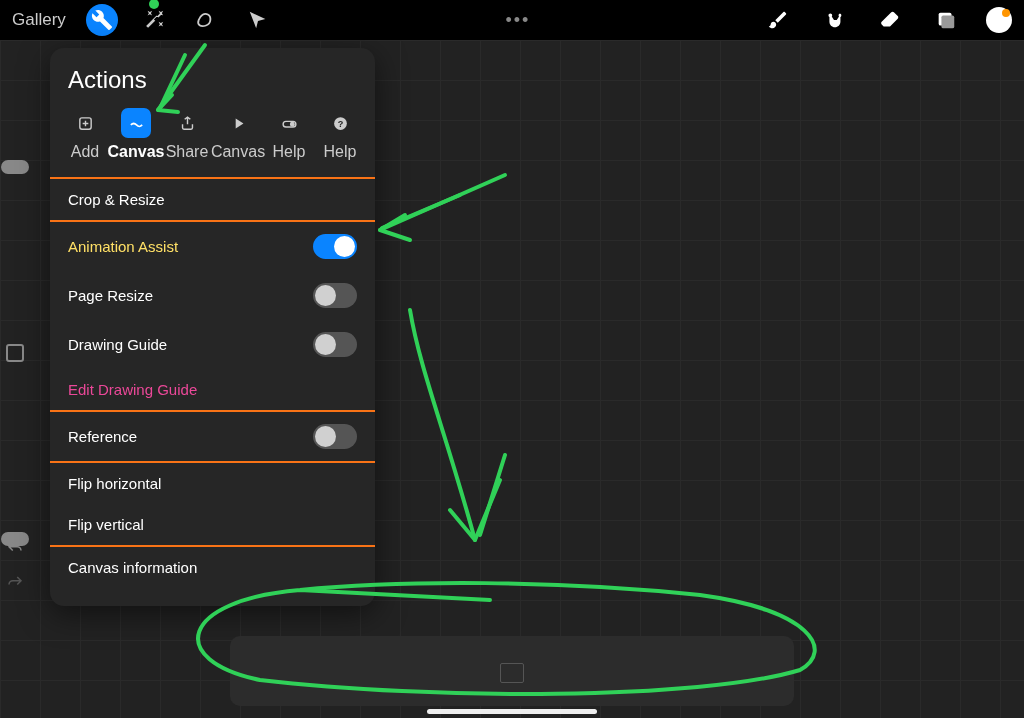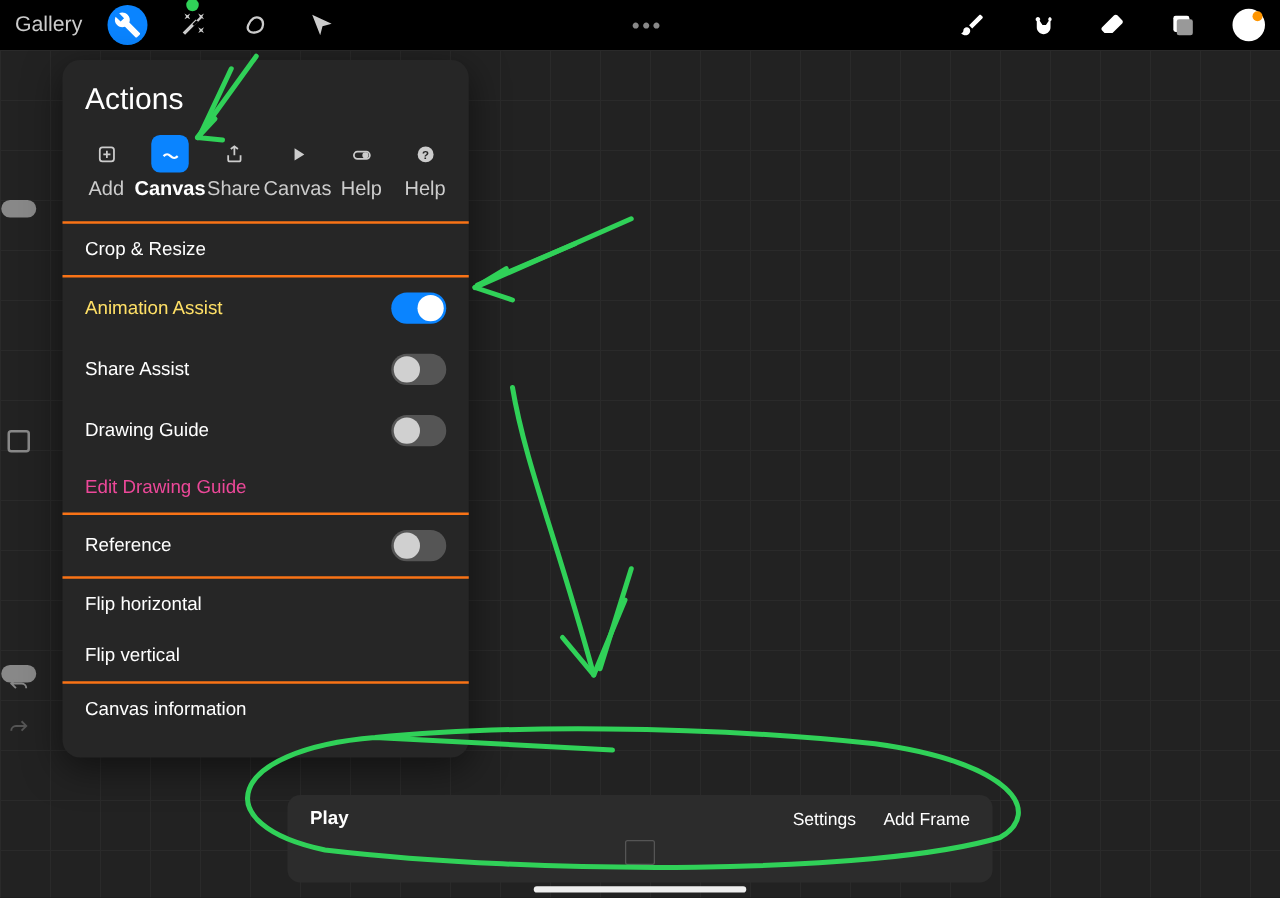--- a/index.html
+++ b/index.html
@@ -205,21 +205,21 @@
   </div>
   <div class="panel-section">
     <div class="panel-row highlighted">
       <span class="highlight-bg"></span>
       <span class="row-label">Animation Assist</span>
       <div class="toggle on">
           <div class="toggle-knob"></div>
         </div>
     </div>
     <div class="panel-row">
-      <span class="row-label">Share Assist</span>
+      <span class="row-label">Page Resize</span>
       <div class="toggle">
           <div class="toggle-knob"></div>
         </div>
     </div>
     <div class="panel-row">
       <span class="row-label">Drawing Guide</span>
       <div class="toggle">
           <div class="toggle-knob"></div>
         </div>
     </div>
@@ -244,27 +244,20 @@
       </div>
   </div>
   <div class="panel-section">
     <div class="panel-row">
         <span class="row-label">Canvas information</span>
       </div>
   </div>
 </div>
 
 <div class="timeline">
-  <div class="timeline-header">
-    <span class="timeline-btn bold">Play</span>
-    <div class="timeline-right">
-      <span class="timeline-btn">Settings</span>
-      <span class="timeline-btn">Add Frame</span>
-    </div>
-  </div>
   <div class="timeline-track">
     <div class="frame-box"></div>
   </div>
 </div>
 
 <div class="home-indicator"></div>
 
 <svg class="annotation-svg">
   <g stroke="#30d158" stroke-width="4" fill="none" stroke-linecap="round">
 

